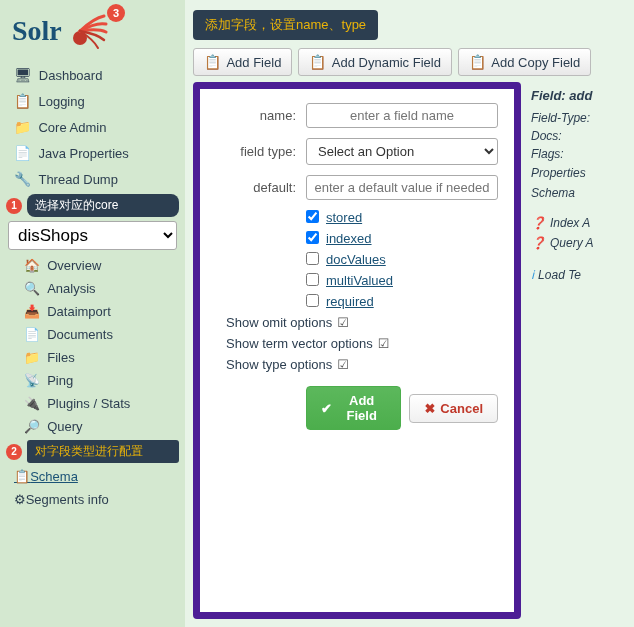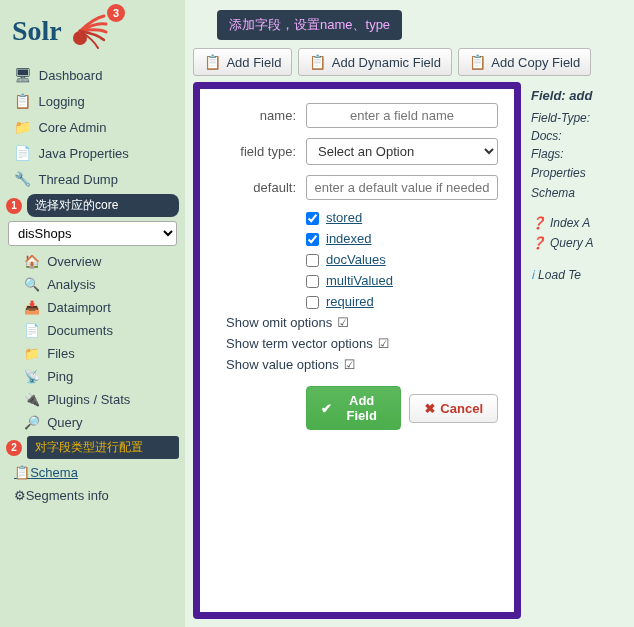--- a/index.html
+++ b/index.html
@@ -98,21 +98,21 @@
       margin: 2px 8px 4px 8px;
       display: flex;
       align-items: center;
     }
     .core-dropdown select {
       width: 100%;
       padding: 3px 5px;
       border: 1px solid #aaa;
       border-radius: 3px;
       background: white;
-      font-size: 13px;
+      font-size: 17px;
     }
 
     .sub-nav {
       padding-left: 10px;
     }
     .sub-nav-item {
       display: flex;
       align-items: center;
       padding: 4px 14px;
       cursor: pointer;
@@ -169,25 +169,25 @@
     .main-content {
       flex: 1;
       display: flex;
       flex-direction: column;
       background: #e8f4e8;
     }
 
     
     .tooltip-banner {
       background: #2c3e50;
-      color: #f0abfc;
+      color: #eab308;
       font-size: 13px;
       padding: 6px 12px;
       border-radius: 4px;
-      margin: 6px 8px 2px 24px;
+      margin: 6px 8px 2px 0;
       display: inline-block;
       white-space: nowrap;
     }
 
     
     .toolbar {
       display: flex;
       align-items: center;
       padding: 6px 8px;
       gap: 6px;
@@ -259,21 +259,21 @@
       background: white;
       color: #333;
     }
 
     .checkbox-area {
       padding-left: 90px;
     }
 
     .checkbox-row {
       display: flex;
-      align-items: flex-end;
+      align-items: flex-start;
       margin-bottom: 6px;
     }
 
     .checkbox-row input[type="checkbox"] {
       margin-right: 7px;
     }
 
     .checkbox-label {
       color: #1a5276;
       text-decoration: underline;
@@ -543,21 +543,21 @@
       <div style="margin-top: 6px; padding-left: 10px;">
         <div class="show-options-row">
           <span>Show omit options</span>
           <span class="toggle-icon">☑</span>
         </div>
         <div class="show-options-row">
           <span>Show term vector options</span>
           <span class="toggle-icon">☑</span>
         </div>
         <div class="show-options-row">
-          <span>Show value options</span>
+          <span>Show type options</span>
           <span class="toggle-icon">☑</span>
         </div>
       </div>
 
       <div class="action-row">
         <button class="btn-add-field">
           <span class="btn-icon">✔</span>
           <span>Add Field</span>
         </button>
         <button class="btn-cancel">

